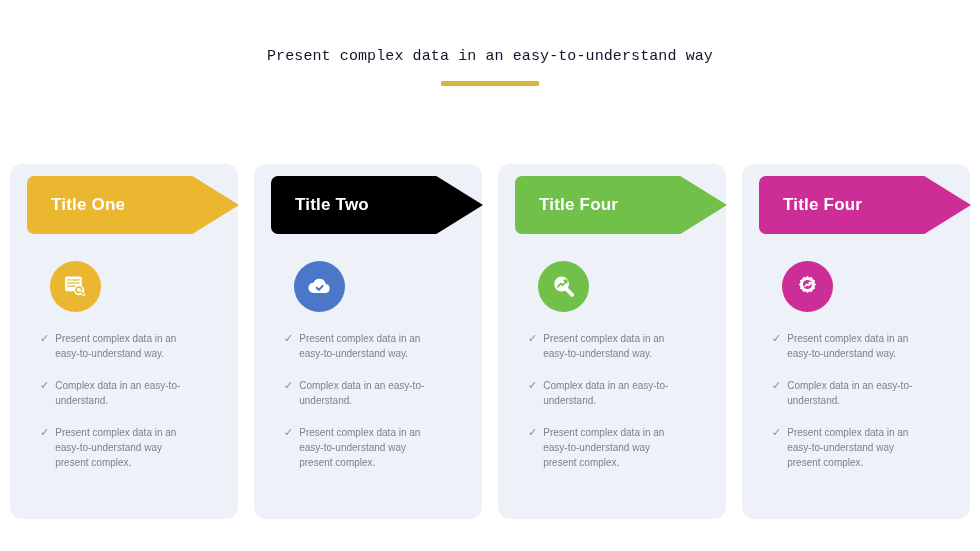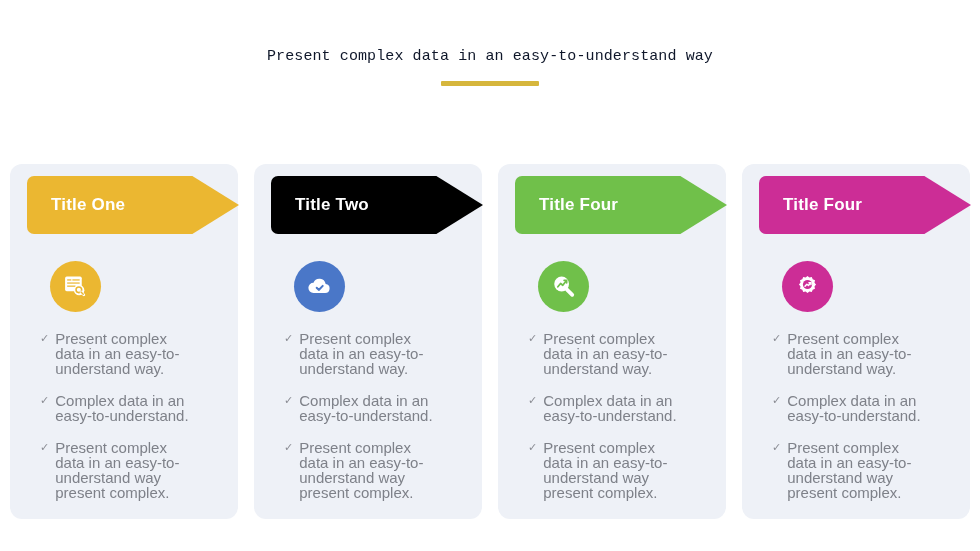--- a/index.html
+++ b/index.html
@@ -129,21 +129,21 @@
   .bullet:last-child { margin-bottom: 0; }
   .bullet-check {
     color: #8A8C93;
     font-size: 11px;
     line-height: 15px;
     margin-right: 6px;
     flex: 0 0 auto;
   }
   .bullet-text {
     color: #7E8189;
-    font-size: 15px;
+    font-size: 10px;
     line-height: 15px;
     max-width: 142px;
   }
 </style>
 </head>
 <body style="background: rgb(255, 255, 255);">
 
 <div class="slide" style="background: rgb(255, 255, 255);">
 
   <div class="header">

